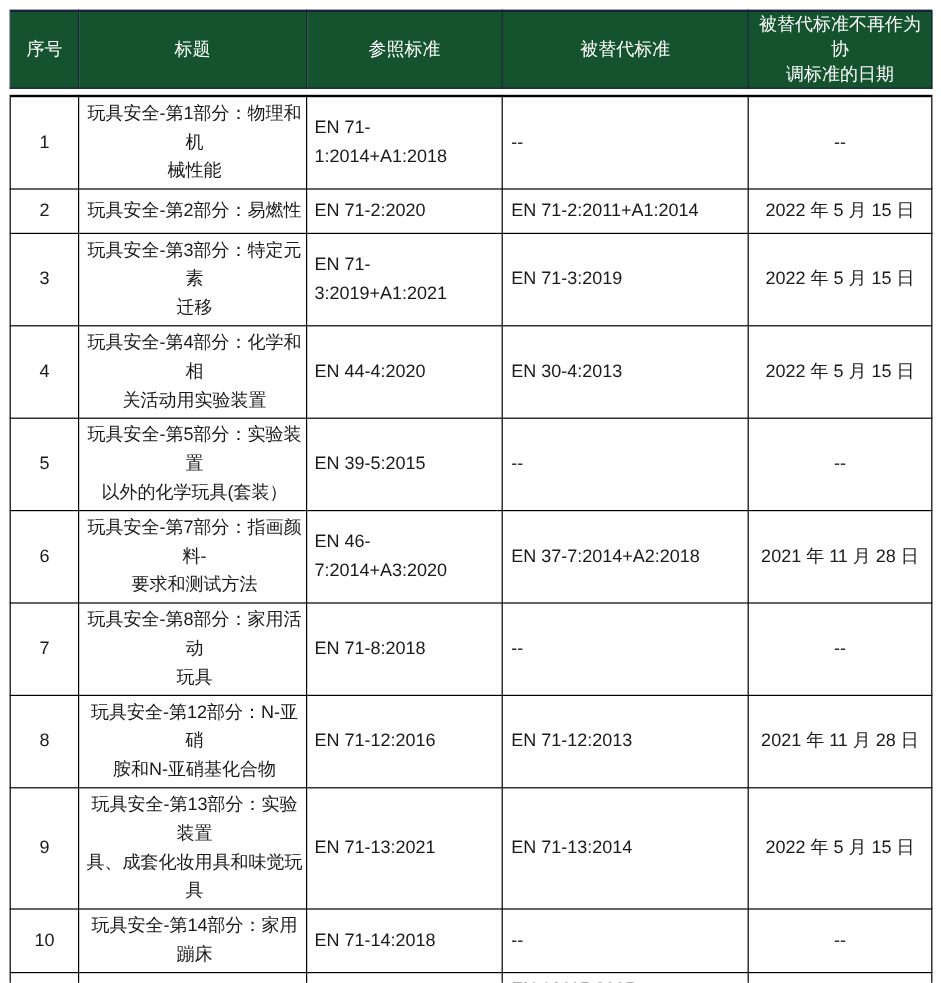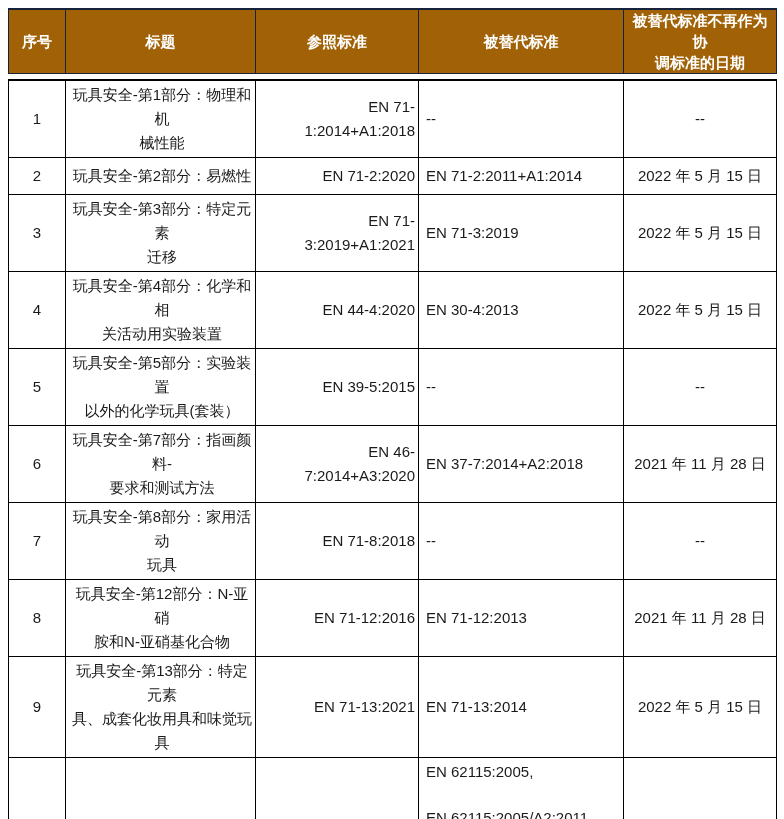--- a/index.html
+++ b/index.html
@@ -19,24 +19,24 @@
     top: 8px;
     width: 768px;
   }
   table {
     border-collapse: collapse;
     table-layout: fixed;
     width: 768px;
   }
   
   .head-table th {
-    background: #a16207;
+    background: #14532d;
     color: #ffffff;
     font-size: 15px;
-    font-weight: bold;
+    font-weight: normal;
     text-align: center;
     vertical-align: middle;
     border: 1px solid #16233a;
     height: 47px;
     line-height: 21px;
     white-space: pre-line;
     padding: 0 2px;
   }
   .head-table {
     border-top: 2px solid #16233a;
@@ -53,21 +53,21 @@
     border: 1px solid #000000;
     font-size: 15px;
     color: #1a1a1a;
     vertical-align: middle;
     white-space: pre-line;
     line-height: 24px;
     padding: 2px 3px;
   }
   td.c-no   { text-align: center; width: 55px; }
   td.c-title{ text-align: center; padding-left: 6px; padding-right: 3px; }
-  td.c-ref  { text-align: right; padding-left: 6px; }
+  td.c-ref  { text-align: left; padding-left: 6px; }
   td.c-rep  { text-align: left; padding-left: 7px; }
   td.c-date { text-align: center; }
   tr.h50 td { height: 48px; }
   tr.h34 td { height: 32px; }
   tr.h54 td { height: 52px; }
   tr.h55 td { height: 53px; }
   tr.r11 td { height: 253px; }
   tr.r11 td.c-ref, tr.r11 td.c-rep { line-height: 23px; }
 </style>
 </head>
@@ -173,27 +173,34 @@
       <td class="c-no">8</td>
       <td class="c-title">玩具安全-第12部分：N-亚硝
 胺和N-亚硝基化合物</td>
       <td class="c-ref">EN 71-12:2016</td>
       <td class="c-rep">EN 71-12:2013</td>
       <td class="c-date">2021 年 11 月 28 日</td>
     </tr>
 
     <tr class="h55">
       <td class="c-no">9</td>
-      <td class="c-title">玩具安全-第13部分：特定元素
+      <td class="c-title">玩具安全-第13部分：实验装置
 具、成套化妆用具和味觉玩具</td>
       <td class="c-ref">EN 71-13:2021</td>
       <td class="c-rep">EN 71-13:2014</td>
       <td class="c-date">2022 年 5 月 15 日</td>
     </tr>
 
+    <tr class="h34">
+      <td class="c-no">10</td>
+      <td class="c-title">玩具安全-第14部分：家用蹦床</td>
+      <td class="c-ref">EN 71-14:2018</td>
+      <td class="c-rep">--</td>
+      <td class="c-date">--</td>
+    </tr>
 
     <tr class="r11">
       <td class="c-no">11</td>
       <td class="c-title">电玩具安全</td>
       <td class="c-ref">EN IEC 62115:2020
 
 EN IEC
 62115:2020/A11:2020</td>
       <td class="c-rep">EN 62115:2005,
 

